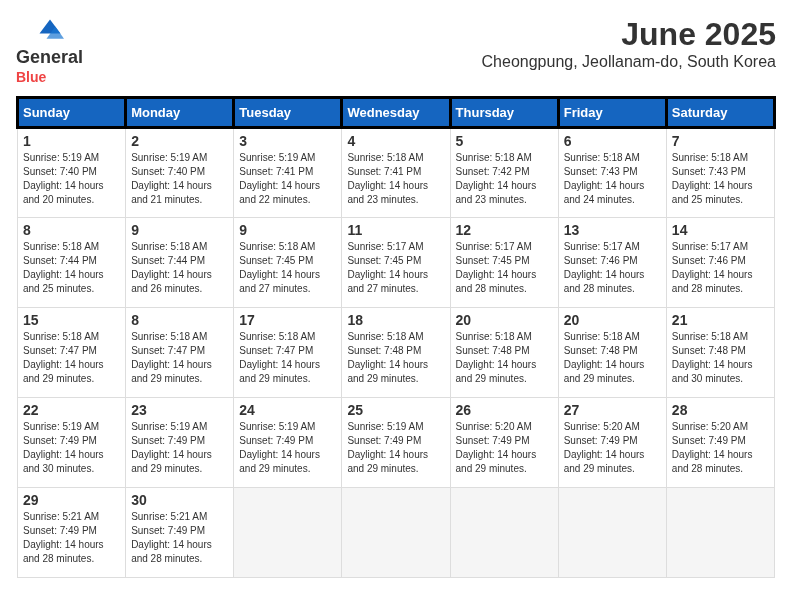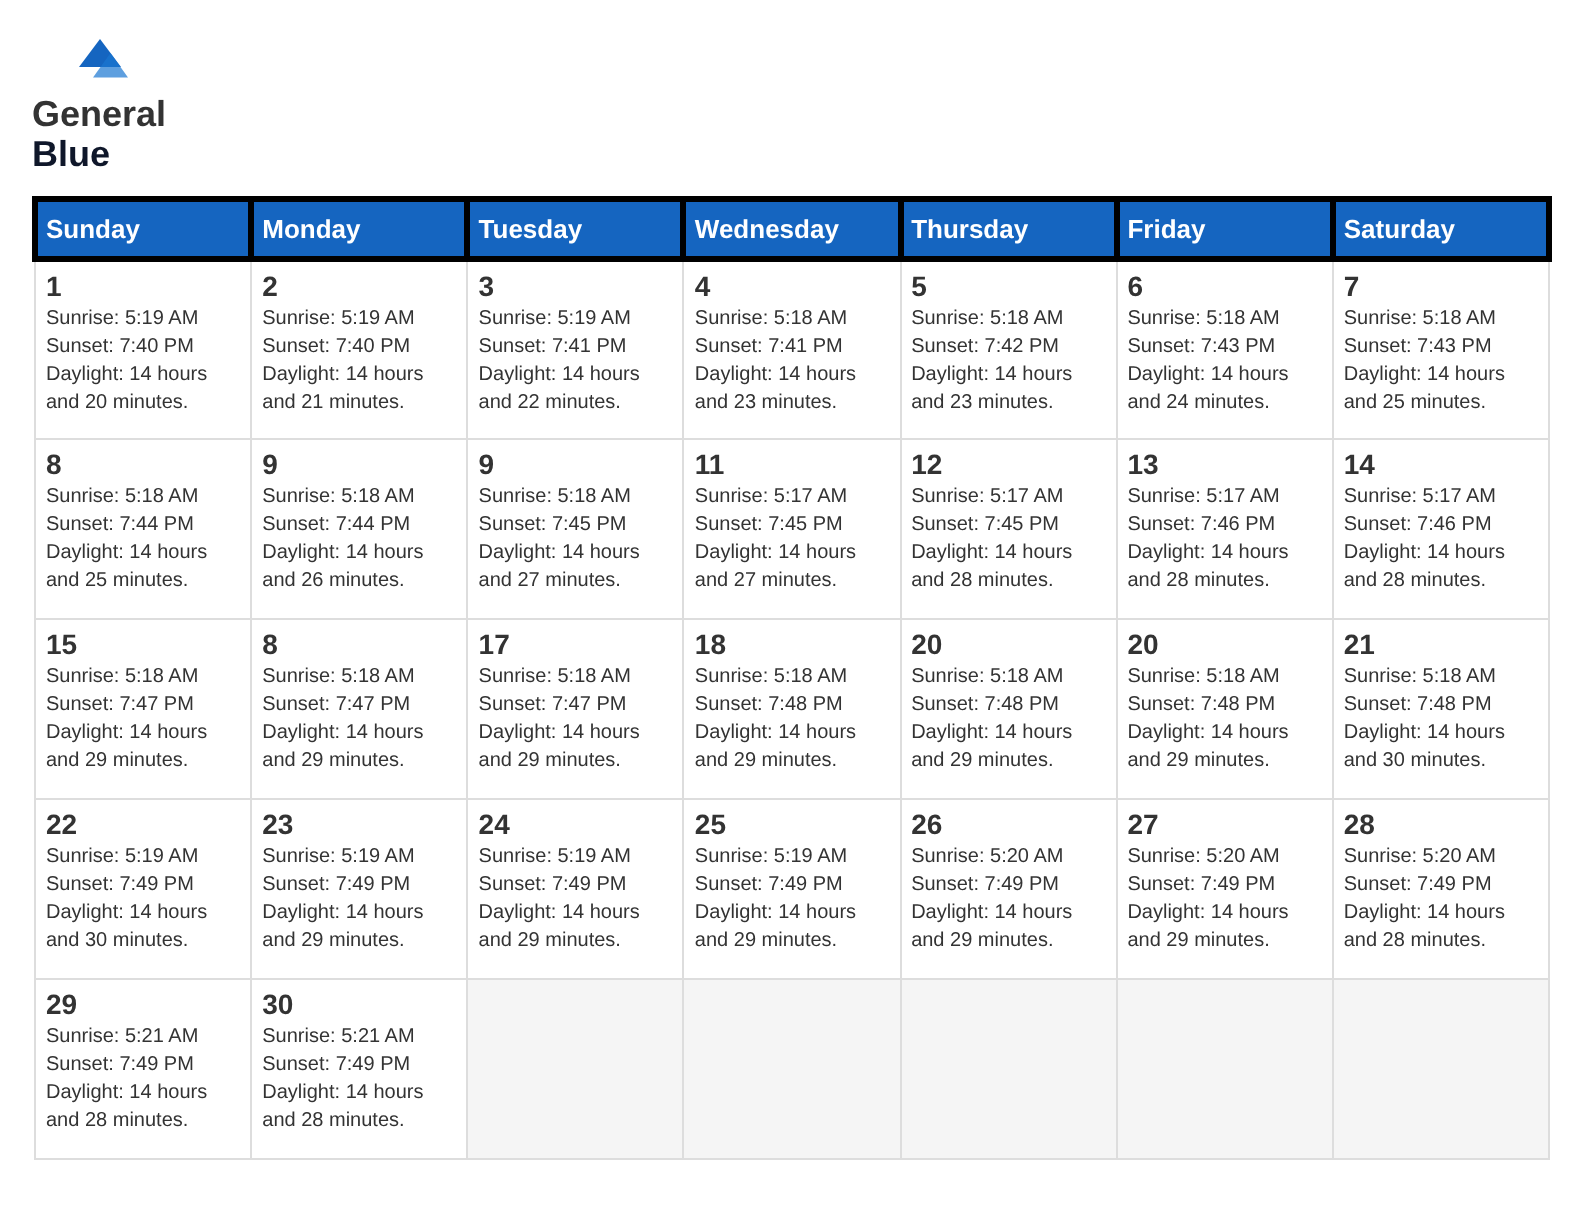--- a/index.html
+++ b/index.html
@@ -22,23 +22,23 @@
       gap: 4px;
       flex-direction: column;
     }
     .logo-text-general {
       font-size: 18px;
       font-weight: bold;
       color: #333;
       line-height: 1.1;
     }
     .logo-text-blue {
-      font-size: 18px;
+      font-size: 14px;
       font-weight: bold;
-      color: #0f172a;
+      color: #ef4444;
       line-height: 1.1;
     }
     .logo-icon {
       width: 28px;
       height: 28px;
     }
     .title-area {
       text-align: right;
     }
     .month-title {
@@ -98,20 +98,24 @@
       <polygon points="16,4 28,20 4,20" fill="#1565c0"></polygon>
       <polygon points="22,12 32,26 12,26" fill="#1976d2" opacity="0.7"></polygon>
     </svg>
     <div>
       <div>
         <span class="logo-text-general">General</span><br>
         <span class="logo-text-blue">Blue</span>
       </div>
     </div>
   </div>
+  <div class="title-area">
+    <div class="month-title">June 2025</div>
+    <div class="location-title">Cheongpung, Jeollanam-do, South Korea</div>
+  </div>
 </div>
 
 <table class="calendar-table">
   <thead>
     <tr>
     <th>Sunday</th>
         <th>Monday</th>
         <th>Tuesday</th>
         <th>Wednesday</th>
         <th>Thursday</th>

